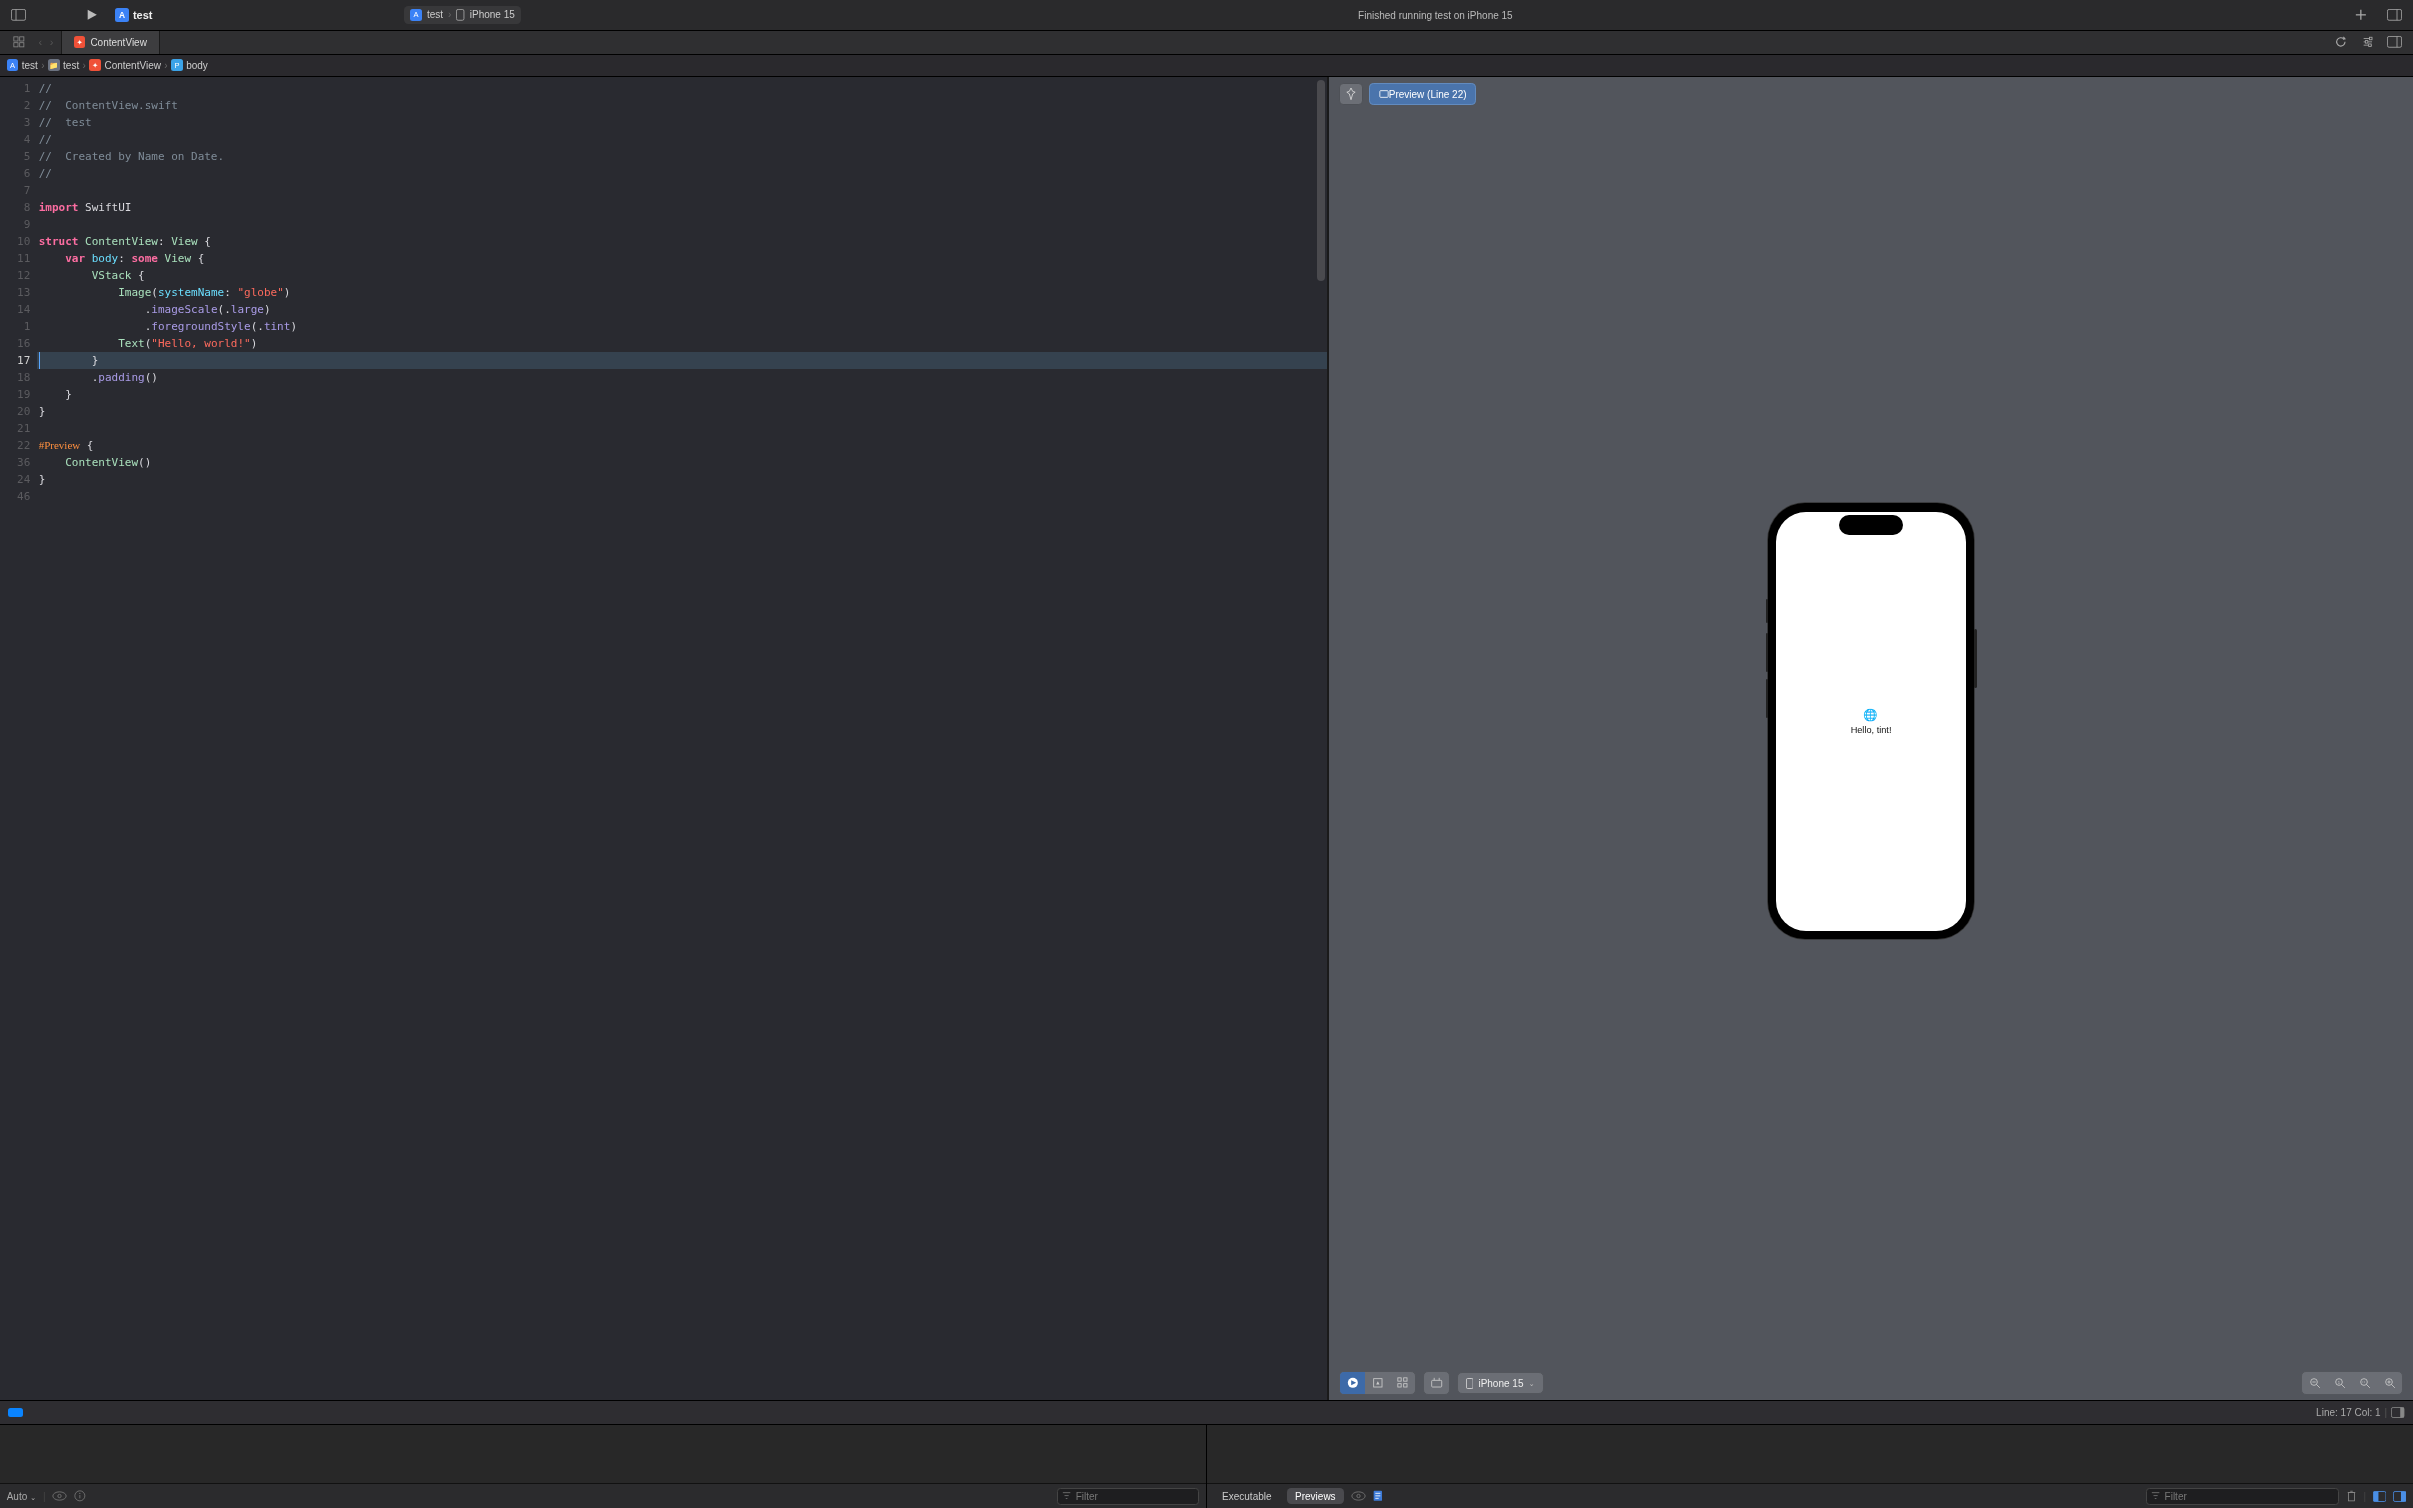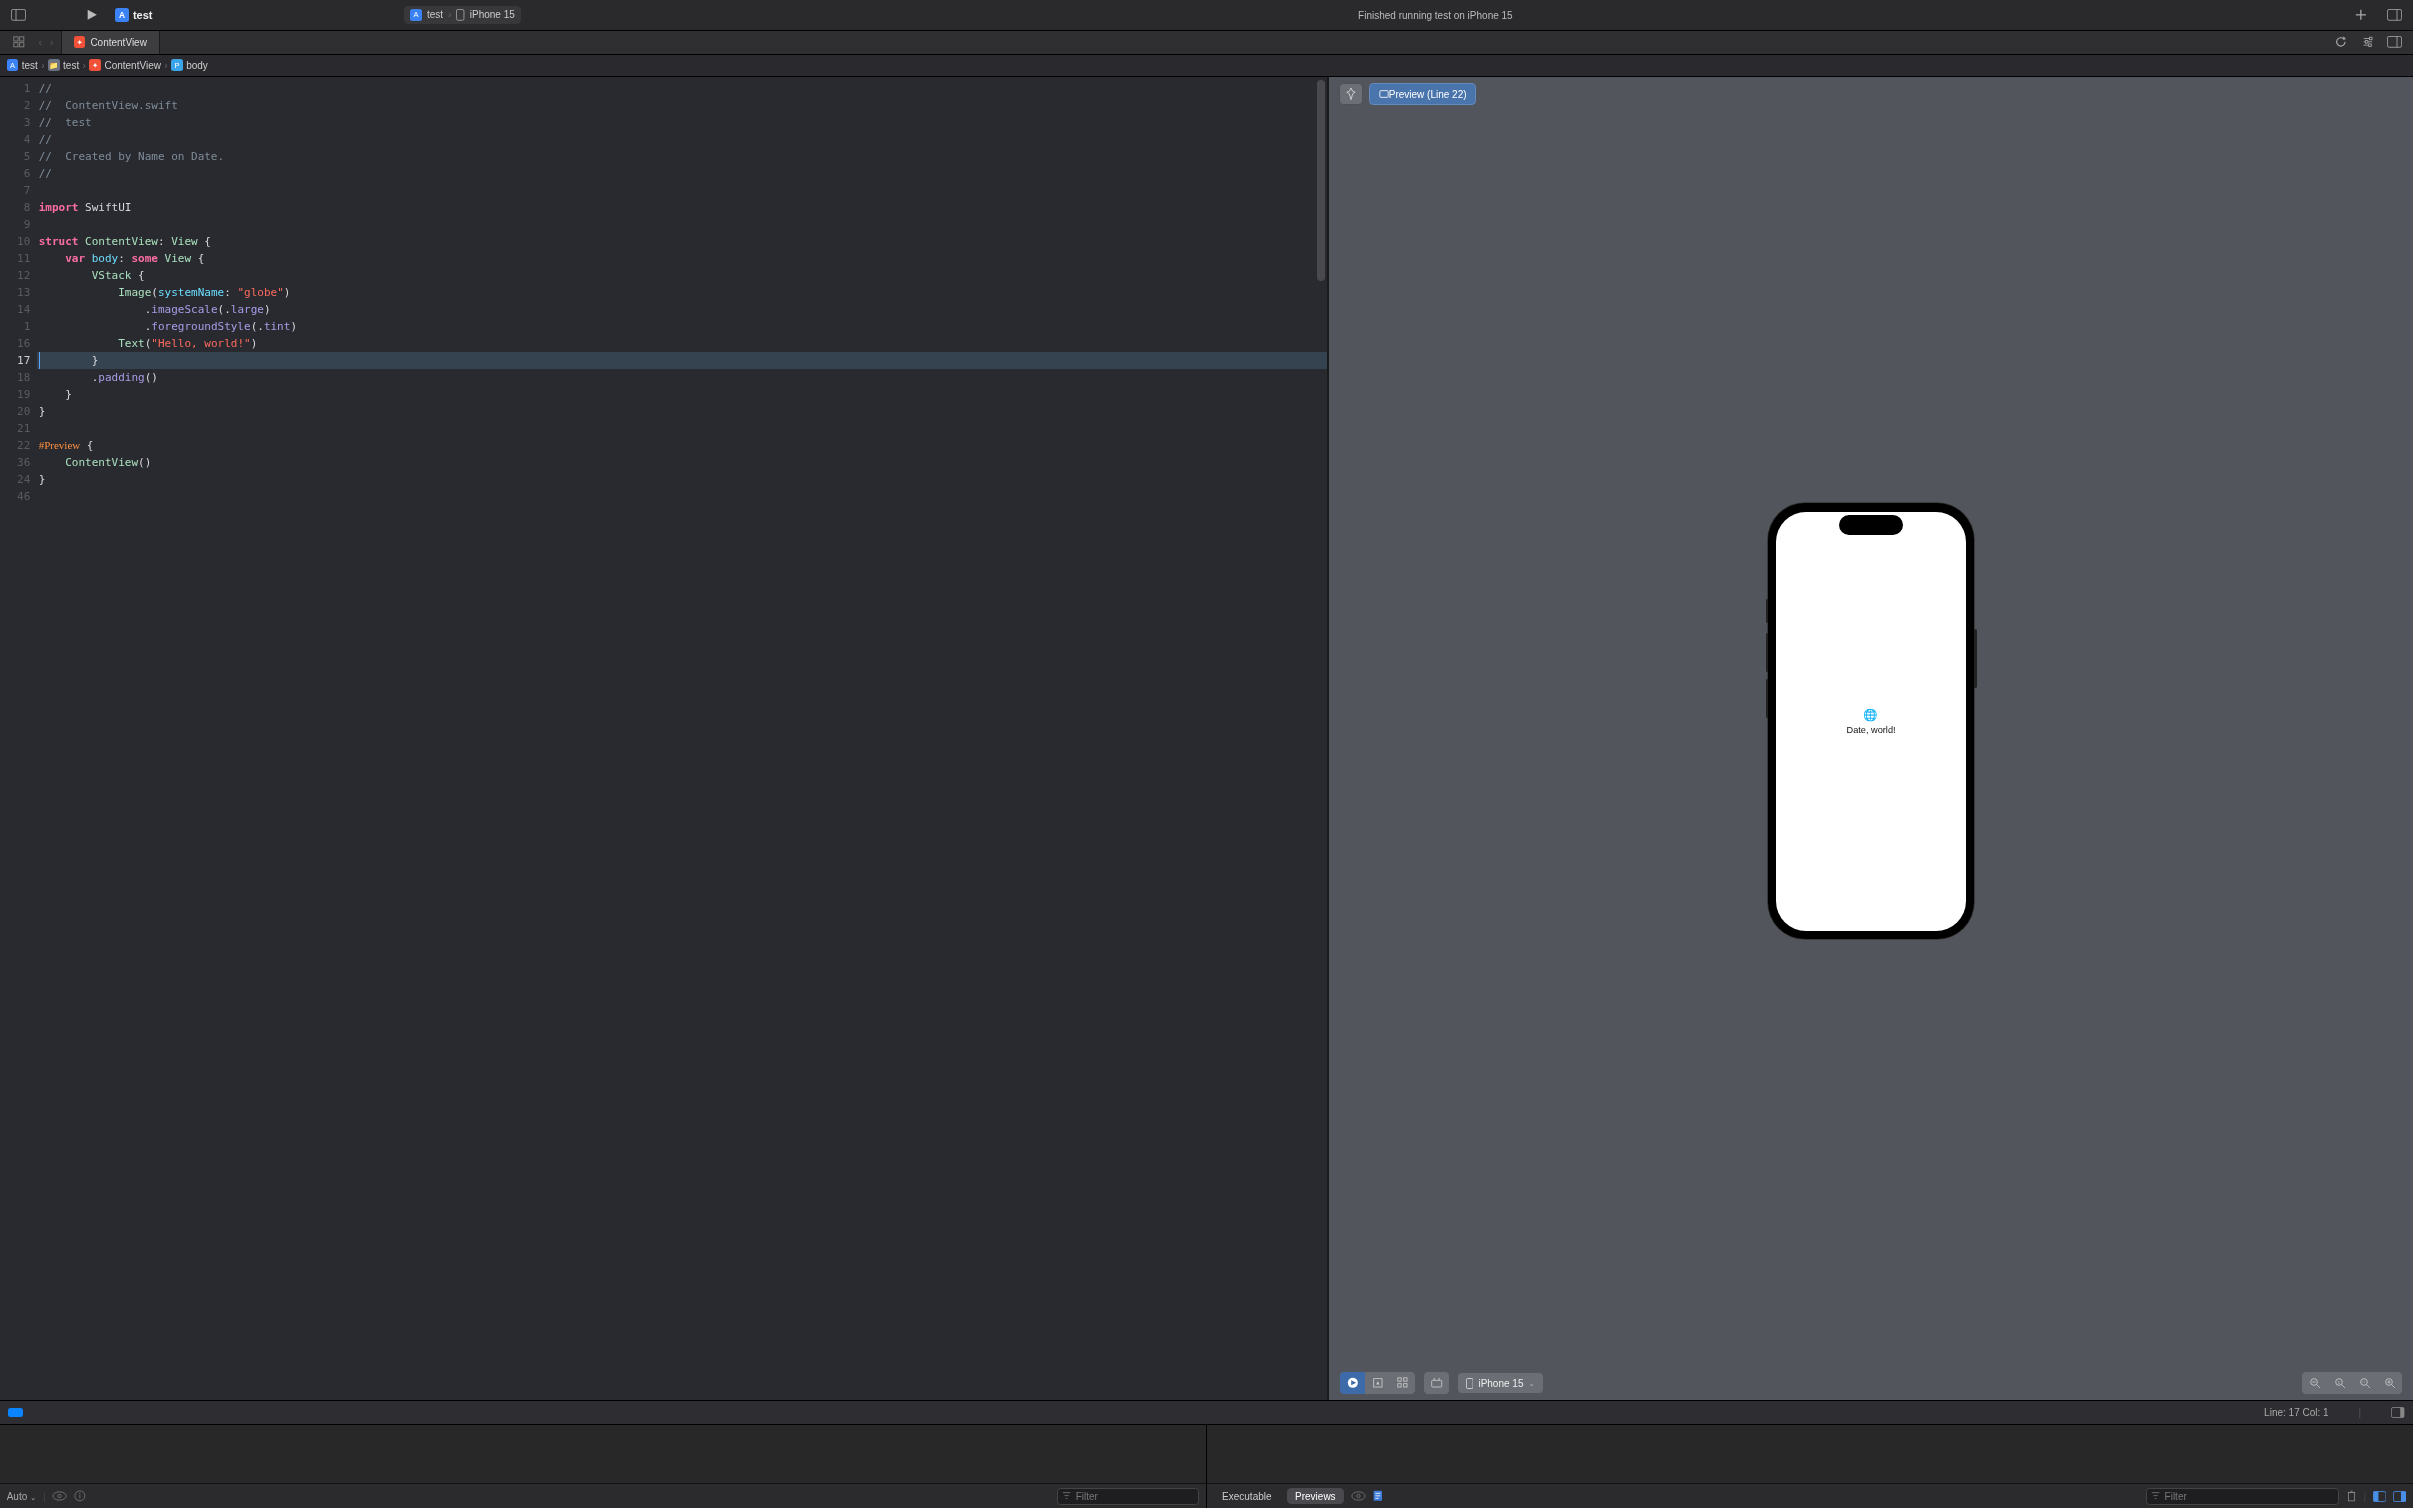--- a/index.html
+++ b/index.html
@@ -219,21 +219,21 @@
 .cb-zoom { margin-left:auto; }
 
 
 .statusbar {
   height: 24px;
   background: #2e2d31;
   border-top: 0.8px solid #000;
   display:flex;align-items:center;padding:0 8.4px;color:#aaa;font-size:10px;
 }
 .sb-badge { width:15px;height:8.4px;background:#0a84ff;border-radius:2.5px; }
-.sb-right { margin-left:auto;display:flex;align-items:center;gap:30px; }
+.sb-right { margin-left:auto;display:flex;align-items:center;gap:4px; }
 
 
 .debug {
   height: 84px;
   display:flex;
   border-top:0.8px solid #000;
 }
 .debug-left, .debug-right {
   flex:1;background:#282828;display:flex;flex-direction:column;
 }
@@ -411,21 +411,21 @@
     </div>
     <div class="canvas-stage">
       <div class="phone">
         <div class="notch"></div>
         <div class="side-btn sb1"></div>
         <div class="side-btn sb2"></div>
         <div class="side-btn sb3"></div>
         <div class="side-btn sb4"></div>
         <div class="screen">
           <span class="globe-icon">🌐</span>
-          <span class="hello">Date, world!</span>
+          <span class="hello">Hello, tint!</span>
         </div>
       </div>
     </div>
     <div class="canvas-bottom">
       <div class="cb-group">
         <div class="cb-btn active">
           <svg width="11.7" height="11.7" viewBox="0 0 14 14">
               <circle cx="7" cy="7" r="6" fill="#fff"></circle>
               <polygon points="5,4 11,7 5,10" fill="#3d6aa8"></polygon>
             </svg>

